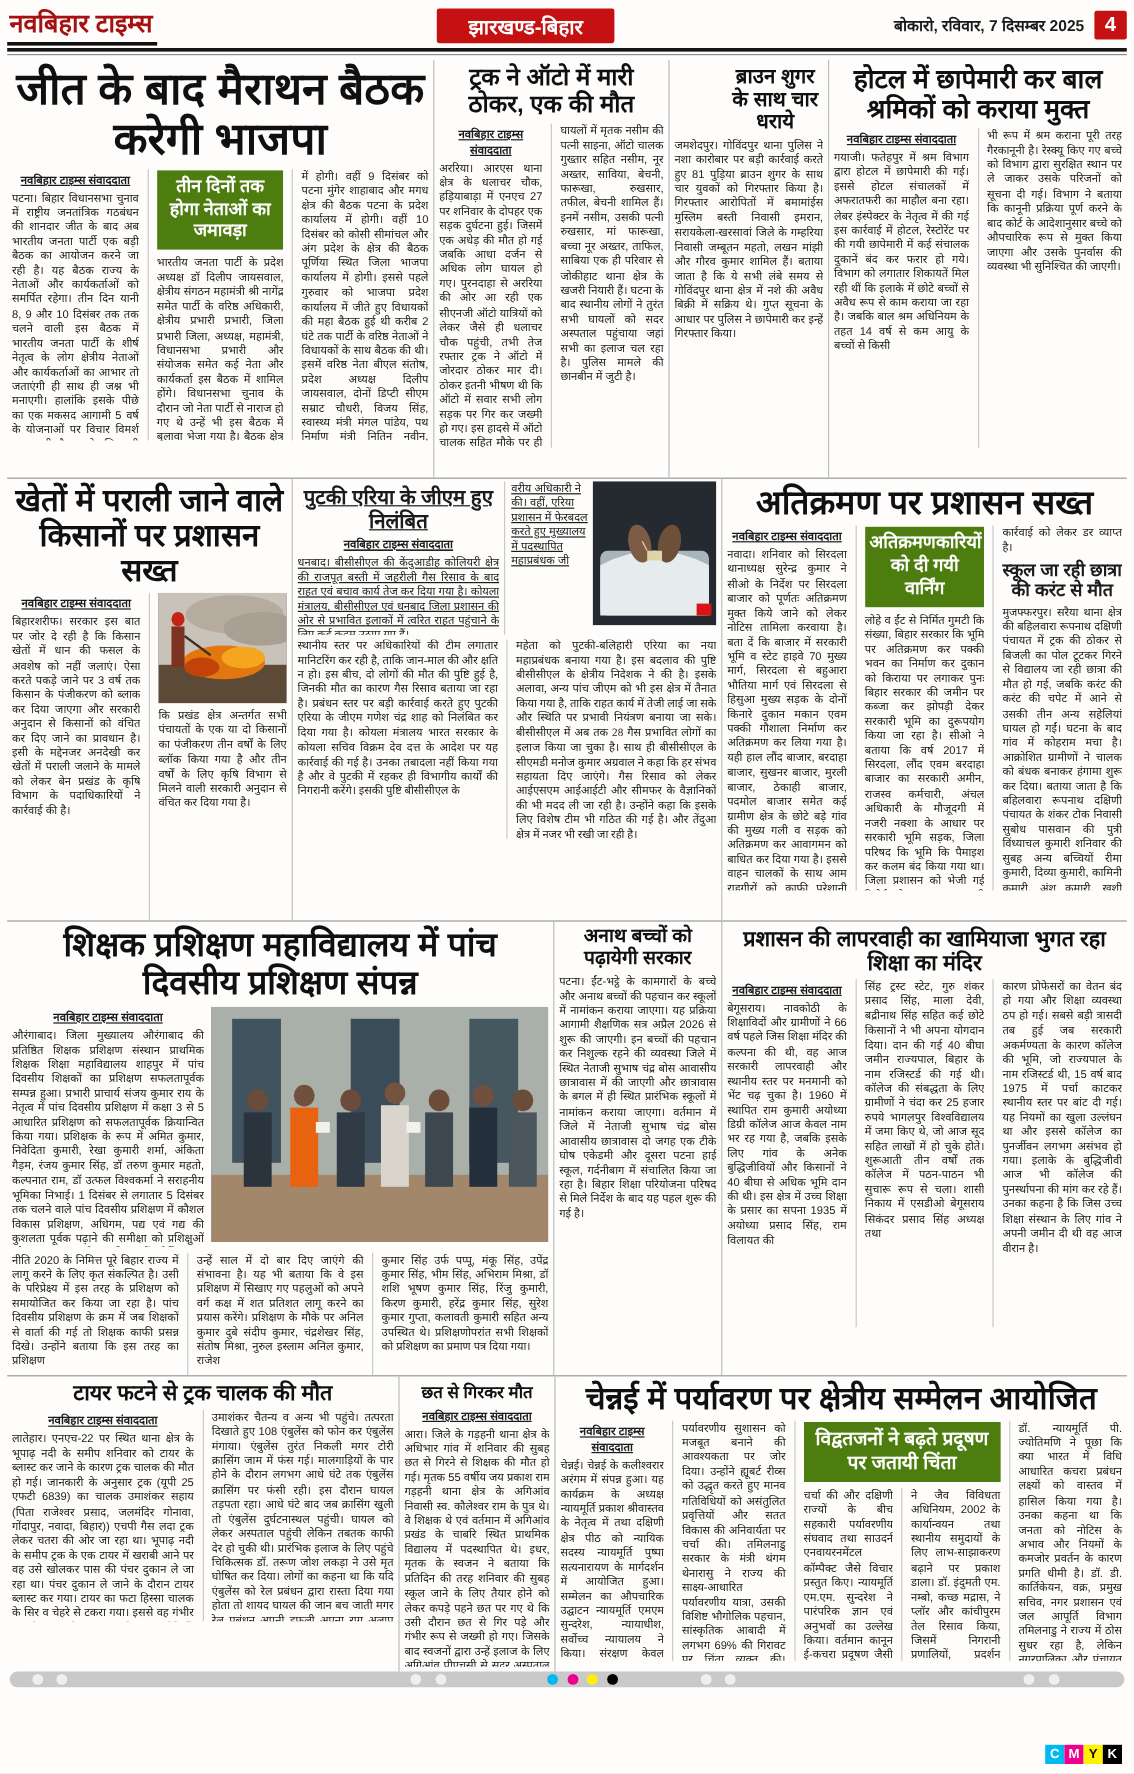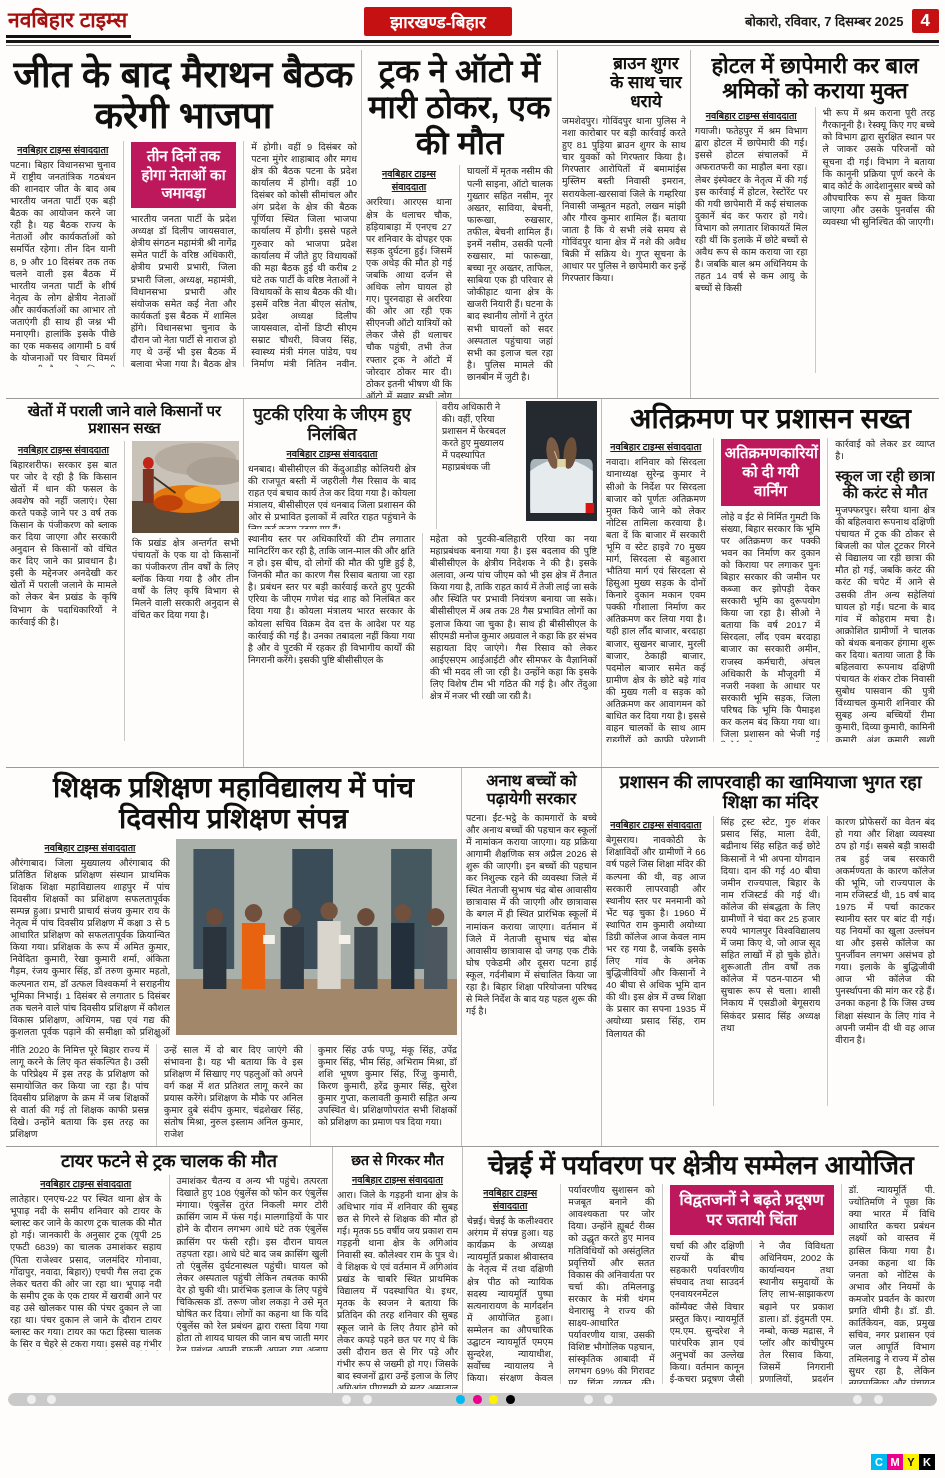--- a/index.html
+++ b/index.html
@@ -17,21 +17,21 @@
   .row{display:flex;align-items:stretch;border-bottom:1px solid #9a9a9a;}
   .art{box-sizing:border-box;padding:2px 4px;overflow:hidden;}
   .art + .art{border-left:1px solid #bdbdbd;}
   .hl{font-weight:bold;text-align:center;line-height:1.12;margin:2px 0 4px 0;color:#101010;}
   .hl-red{color:#d81414;}
   .byline{font-weight:bold;text-decoration:underline;text-align:center;font-size:9.5px;margin:2px 0 3px 0;}
   .cols{display:flex;gap:7px;}
   .col{flex:1;overflow:hidden;}
   .col + .col{border-left:1px solid #c9c9c9;padding-left:7px;}
   .col p{margin:0;font-size:9.3px;line-height:1.3;text-align:justify;}
-  .redbox{background:#be185d;color:#fff;font-weight:bold;text-align:center;font-size:15px;line-height:1.25;
+  .redbox{background:#4d7c0f;color:#fff;font-weight:bold;text-align:center;font-size:15px;line-height:1.25;
           padding:5px 4px;margin:1px 0 5px 0;}
   .subhead{font-weight:bold;text-align:center;font-size:15px;line-height:1.15;margin:4px 0 3px 0;}
   .photo{overflow:hidden;background:#888;}
   .photo svg{display:block;width:100%;height:100%;}
   
   .press-bar{position:absolute;left:8px;right:8px;bottom:72px;height:13px;background:#c9c9c9;border-radius:7px;
              display:flex;align-items:center;}
   .dot{width:9px;height:9px;border-radius:50%;background:#efefef;position:absolute;top:2px;}
   .cmyk{position:absolute;right:10px;bottom:8px;display:flex;}
   .cmyk span{width:16px;height:16px;font-size:11px;font-weight:bold;display:flex;align-items:center;justify-content:center;color:#fff;}
@@ -64,21 +64,21 @@
           <div class="redbox">तीन दिनों तक होगा नेताओं का जमावड़ा</div>
           <p>भारतीय जनता पार्टी के प्रदेश अध्यक्ष डॉ दिलीप जायसवाल, क्षेत्रीय संगठन महामंत्री श्री नागेंद्र समेत पार्टी के वरिष्ठ अधिकारी, क्षेत्रीय प्रभारी प्रभारी, जिला प्रभारी जिला, अध्यक्ष, महामंत्री, विधानसभा प्रभारी और संयोजक समेत कई नेता और कार्यकर्ता इस बैठक में शामिल होंगे। विधानसभा चुनाव के दौरान जो नेता पार्टी से नाराज हो गए थे उन्हें भी इस बैठक में बुलावा भेजा गया है। बैठक क्षेत्र वार तय किया गया है। 8 दिसंबर को मिथिला और तिरहुत क्षेत्र के जिलों की बैठक मुजफ्फरपुर पश्चिमी जिला कार्यालय</p>
         </div>
         <div class="col">
             <p>में होगी। वहीं 9 दिसंबर को पटना मुंगेर शाहाबाद और मगध क्षेत्र की बैठक पटना के प्रदेश कार्यालय में होगी। वहीं 10 दिसंबर को कोसी सीमांचल और अंग प्रदेश के क्षेत्र की बैठक पूर्णिया स्थित जिला भाजपा कार्यालय में होगी। इससे पहले गुरुवार को भाजपा प्रदेश कार्यालय में जीते हुए विधायकों की महा बैठक हुई थी करीब 2 घंटे तक पार्टी के वरिष्ठ नेताओं ने विधायकों के साथ बैठक की थी। इसमें वरिष्ठ नेता बीएल संतोष, प्रदेश अध्यक्ष दिलीप जायसवाल, दोनों डिप्टी सीएम सम्राट चौधरी, विजय सिंह, स्वास्थ्य मंत्री मंगल पांडेय, पथ निर्माण मंत्री नितिन नवीन, विधायक संजीव चौरसिया, समेत कई दिग्गज नेता शामिल हुए थे।</p>
           </div>
       </div>
     </article>
 
     <article class="art" style="width:196px;">
-      <h1 class="hl" style="font-size:32px;">ट्रक ने ऑटो में मारी ठोकर, एक की मौत</h1>
+      <h1 class="hl" style="font-size:20px;">ट्रक ने ऑटो में मारी ठोकर, एक की मौत</h1>
       <div class="cols" style="height:270px;">
         <div class="col">
           <div class="byline">नवबिहार टाइम्स संवाददाता</div>
           <p>अररिया। आरएस थाना क्षेत्र के धलाचर चौक, हड़ियाबाड़ा में एनएच 27 पर शनिवार के दोपहर एक सड़क दुर्घटना हुई। जिसमें एक अधेड़ की मौत हो गई जबकि आधा दर्जन से अधिक लोग घायल हो गए। पुरनदाहा से अररिया की ओर आ रही एक सीएनजी ऑटो यात्रियों को लेकर जैसे ही धलाचर चौक पहुंची, तभी तेज रफ्तार ट्रक ने ऑटो में जोरदार ठोकर मार दी। ठोकर इतनी भीषण थी कि ऑटो में सवार सभी लोग सड़क पर गिर कर जख्मी हो गए। इस हादसे में ऑटो चालक सहित मौके पर ही एक की मौत हो गई। हादसे के बाद चालक वाहन छोड़कर फरार हो गया।</p>
         </div>
         <div class="col">
             <p>घायलों में मृतक नसीम की पत्नी साइना, ऑटो चालक गुख्तार सहित नसीम, नूर अख्तर, साविया, बेचनी, फारूखा, रुखसार, तफील, बेचनी शामिल हैं। इनमें नसीम, उसकी पत्नी रुखसार, मां फारूखा, बच्चा नूर अख्तर, ताफिल, साबिया एक ही परिवार से जोकीहाट थाना क्षेत्र के खजरी नियारी हैं। घटना के बाद स्थानीय लोगों ने तुरंत सभी घायलों को सदर अस्पताल पहुंचाया जहां सभी का इलाज चल रहा है। पुलिस मामले की छानबीन में जुटी है।</p>
           </div>
       </div>
     </article>
@@ -101,21 +101,21 @@
         </div>
         <div class="col">
             <p>भी रूप में श्रम कराना पूरी तरह गैरकानूनी है। रेस्क्यू किए गए बच्चे को विभाग द्वारा सुरक्षित स्थान पर ले जाकर उसके परिजनों को सूचना दी गई। विभाग ने बताया कि कानूनी प्रक्रिया पूर्ण करने के बाद कोर्ट के आदेशानुसार बच्चे को औपचारिक रूप से मुक्त किया जाएगा और उसके पुनर्वास की व्यवस्था भी सुनिश्चित की जाएगी।</p>
           </div>
       </div>
     </article>
   </section>
 
   <section class="row" style="height:368px;">
     <article class="art" style="width:237px;">
-      <h1 class="hl" style="font-size:15px;">खेतों में पराली जाने वाले किसानों पर प्रशासन सख्त</h1>
+      <h1 class="hl" style="font-size:26px;">खेतों में पराली जाने वाले किसानों पर प्रशासन सख्त</h1>
       <div class="cols" style="height:300px;">
         <div class="col">
           <div class="byline">नवबिहार टाइम्स संवाददाता</div>
           <p>बिहारशरीफ। सरकार इस बात पर जोर दे रही है कि किसान खेतों में धान की फसल के अवशेष को नहीं जलाएं। ऐसा करते पकड़े जाने पर 3 वर्ष तक किसान के पंजीकरण को ब्लाक कर दिया जाएगा और सरकारी अनुदान से किसानों को वंचित कर दिए जाने का प्रावधान है। इसी के मद्देनजर अनदेखी कर खेतों में पराली जलाने के मामले को लेकर बेन प्रखंड के कृषि विभाग के पदाधिकारियों ने कार्रवाई की है।</p>
         </div>
         <div class="col">
           <div class="photo" style="width:100%;height:92px;margin-bottom:4px;">
             <svg viewBox="0 0 118 92" preserveAspectRatio="none">
               <rect width="118" height="92" fill="#c9c2b8"></rect>
               <ellipse cx="70" cy="18" rx="45" ry="16" fill="#b5ab9e"></ellipse>
@@ -128,21 +128,21 @@
               <circle cx="18" cy="22" r="6" fill="#c22418"></circle>
               <line x1="24" y1="36" x2="48" y2="52" stroke="#3c2f22" stroke-width="2"></line>
             </svg>
           </div>
           <p>कि प्रखंड क्षेत्र अन्तर्गत सभी पंचायतों के एक या दो किसानों का पंजीकरण तीन वर्षों के लिए ब्लॉक किया गया है और तीन वर्षों के लिए कृषि विभाग से मिलने वाली सरकारी अनुदान से वंचित कर दिया गया है।</p>
         </div>
       </div>
     </article>
 
     <article class="art" style="width:358px;">
-      <div style="display:flex;gap:20px;height:128px;overflow:hidden;">
+      <div style="display:flex;gap:4px;height:128px;overflow:hidden;text-decoration:underline;">
         <div style="width:168px;overflow:hidden;">
           <div class="subhead" style="font-size:17px;">पुटकी एरिया के जीएम हुए निलंबित</div>
           <div class="byline">नवबिहार टाइम्स संवाददाता</div>
           <p style="margin:0;font-size:9.3px;line-height:1.3;text-align:justify;">धनबाद। बीसीसीएल की केंदुआडीह कोलियरी क्षेत्र की राजपूत बस्ती में जहरीली गैस रिसाव के बाद राहत एवं बचाव कार्य तेज कर दिया गया है। कोयला मंत्रालय, बीसीसीएल एवं धनबाद जिला प्रशासन की ओर से प्रभावित इलाकों में त्वरित राहत पहुंचाने के लिए कई कदम उठाए गए हैं।</p>
         </div>
         <div style="width:64px;overflow:hidden;border-left:1px solid #c9c9c9;padding-left:5px;">
           <p style="margin:0;font-size:9.3px;line-height:1.3;">वरीय अधिकारी ने की। वहीं, एरिया प्रशासन में फेरबदल करते हुए मुख्यालय में पदस्थापित महाप्रबंधक जी</p>
         </div>
         <div class="photo" style="flex:1;height:120px;">
           <svg viewBox="0 0 100 120" preserveAspectRatio="none">

